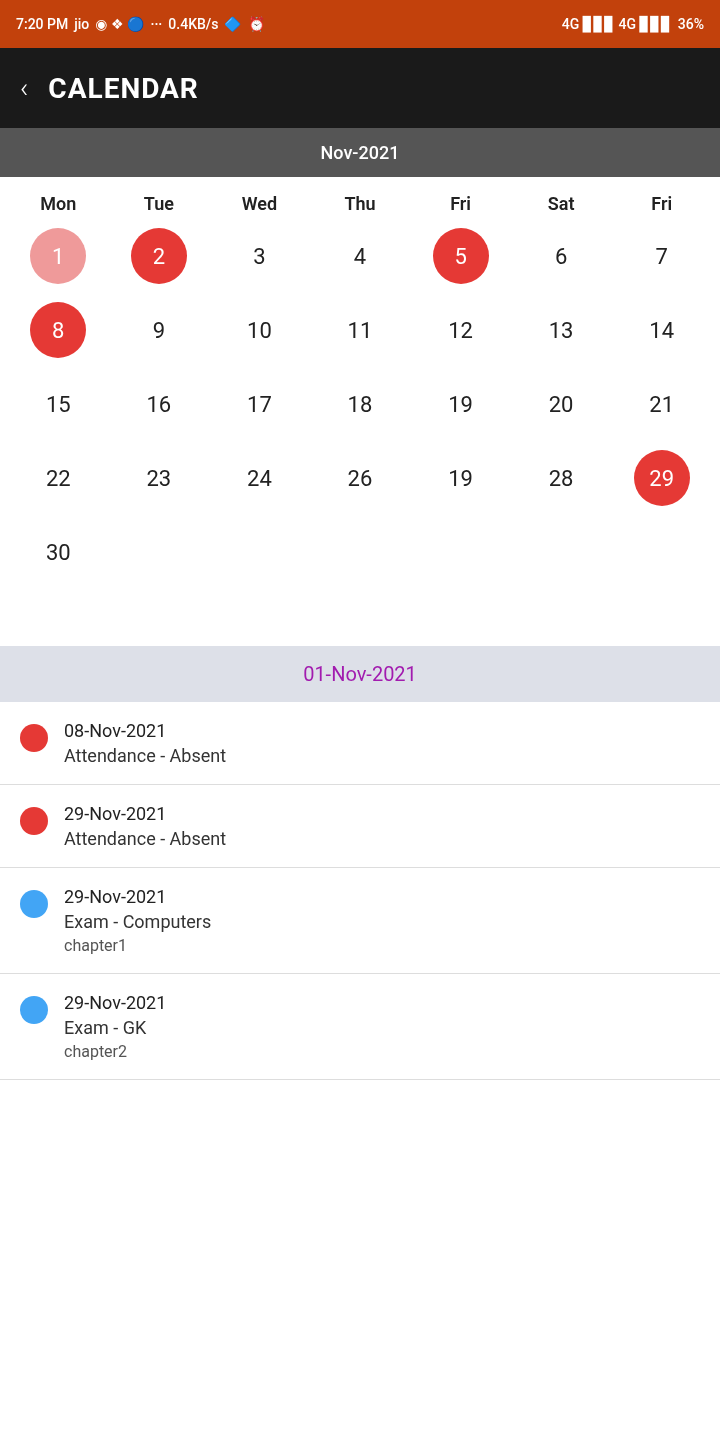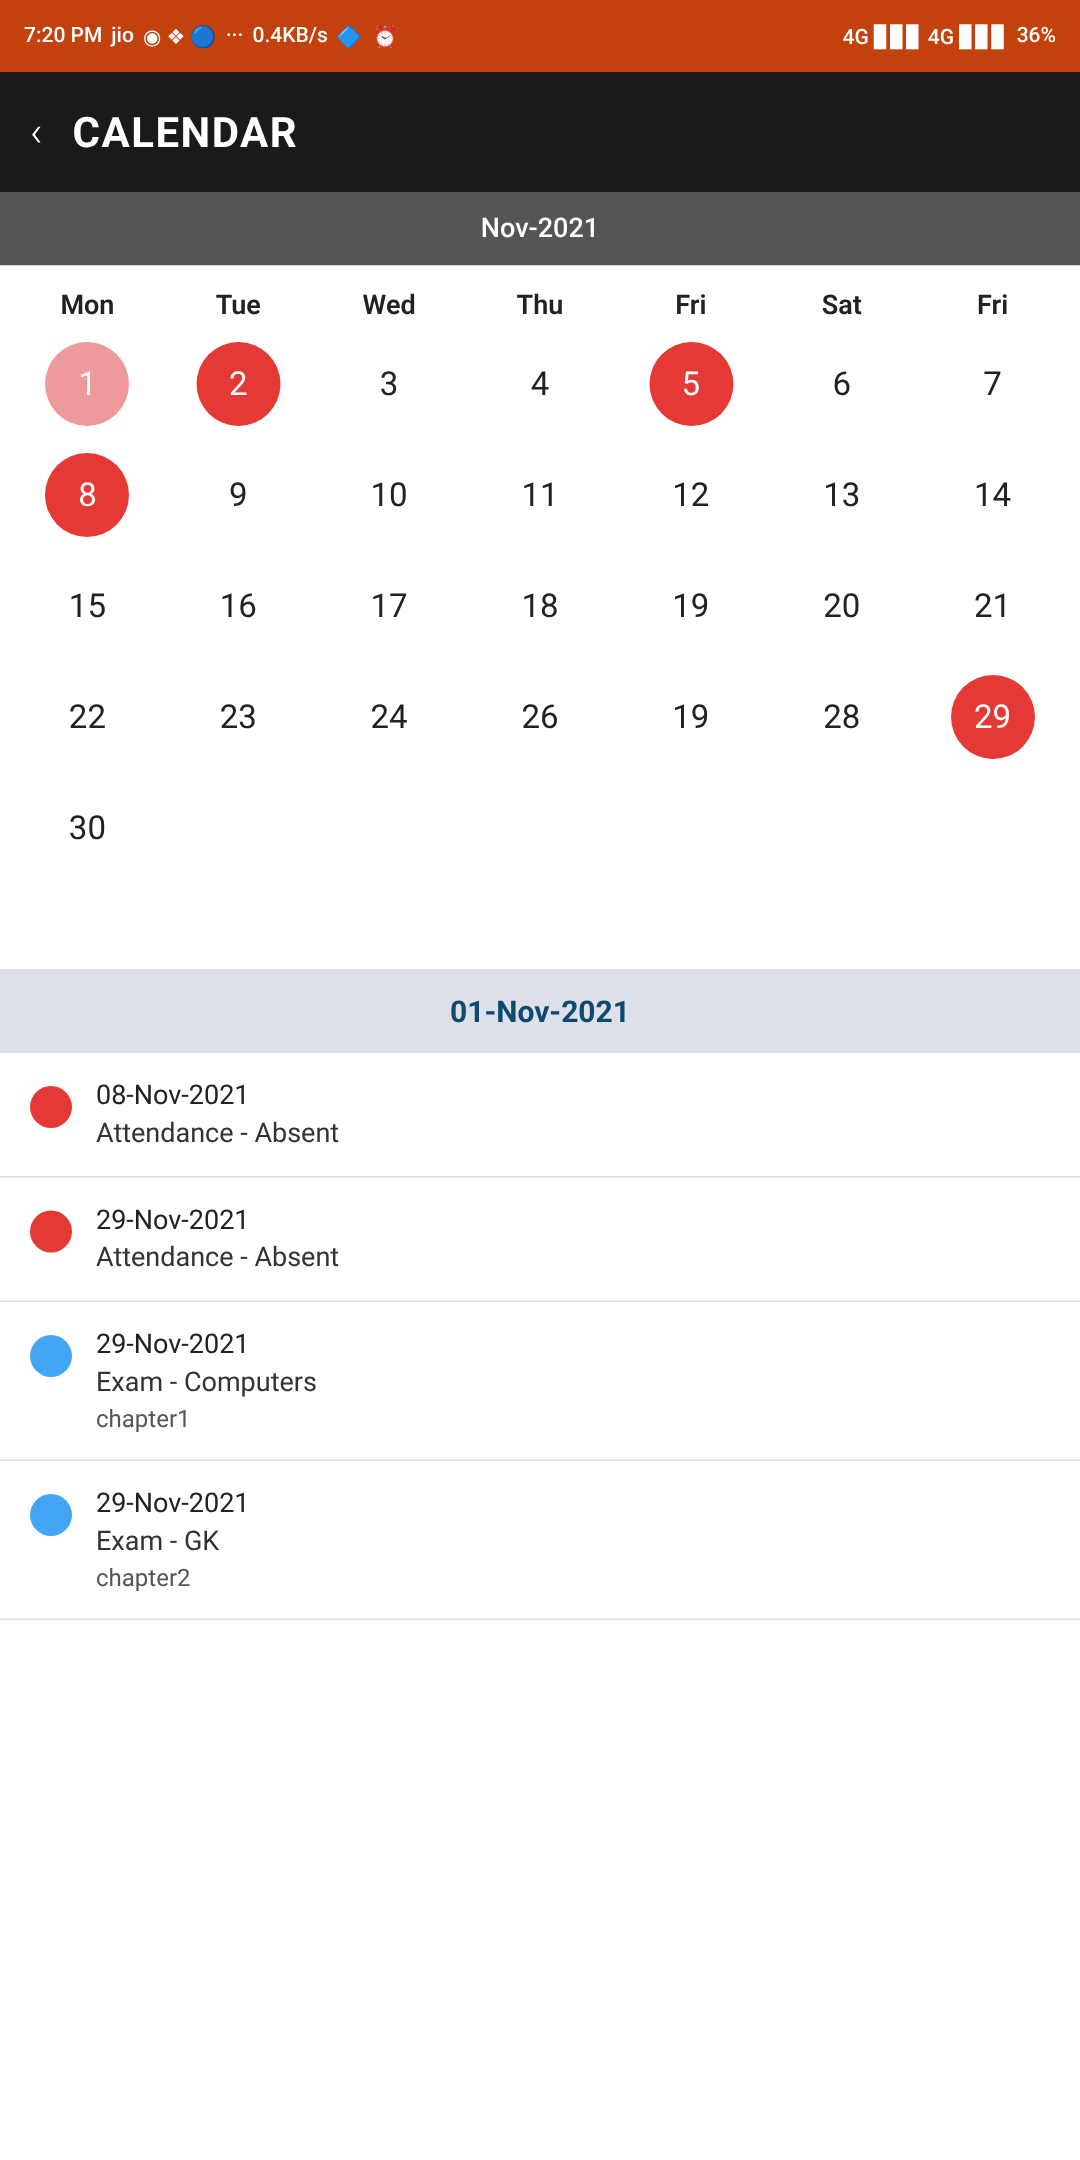--- a/index.html
+++ b/index.html
@@ -111,22 +111,22 @@
 
     
     .events-section {
       margin-top: 20px;
     }
     .events-header {
       background: #dde0e8;
       text-align: center;
       padding: 16px;
       font-size: 20px;
-      color: #0c4a6e;
-      font-weight: 700;
+      color: #a21caf;
+      font-weight: 400;
     }
     .event-item {
       display: flex;
       align-items: flex-start;
       padding: 18px 20px;
       border-bottom: 1px solid #ddd;
       gap: 16px;
     }
     .event-dot {
       width: 28px;

